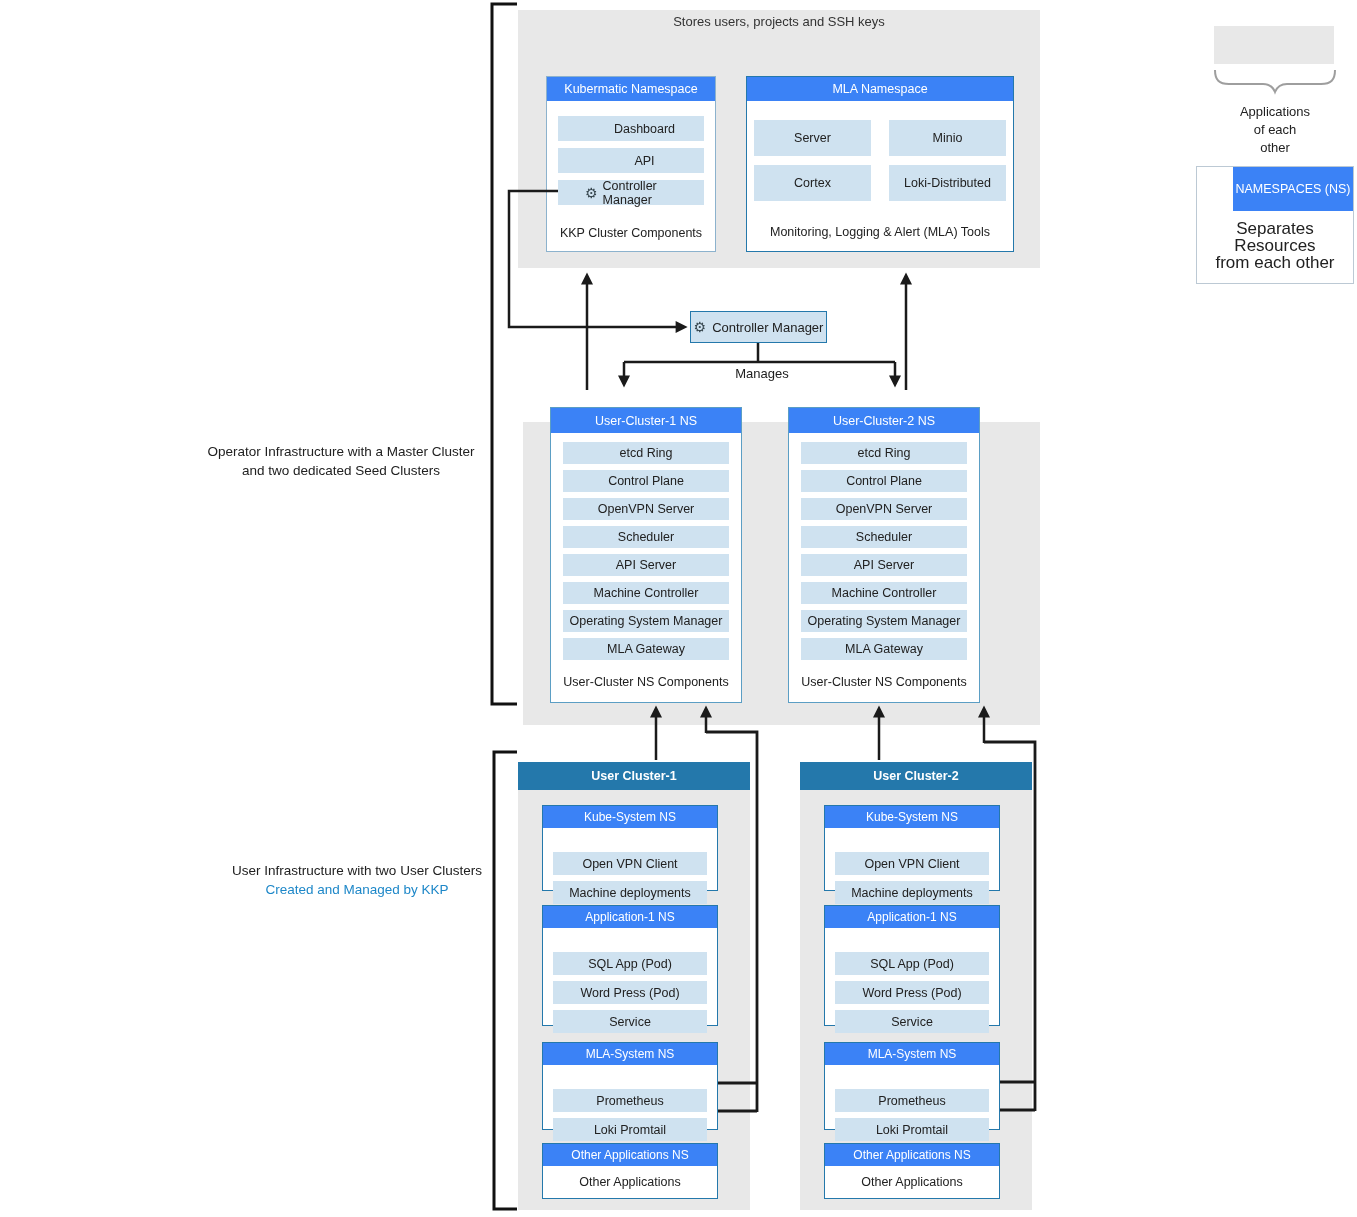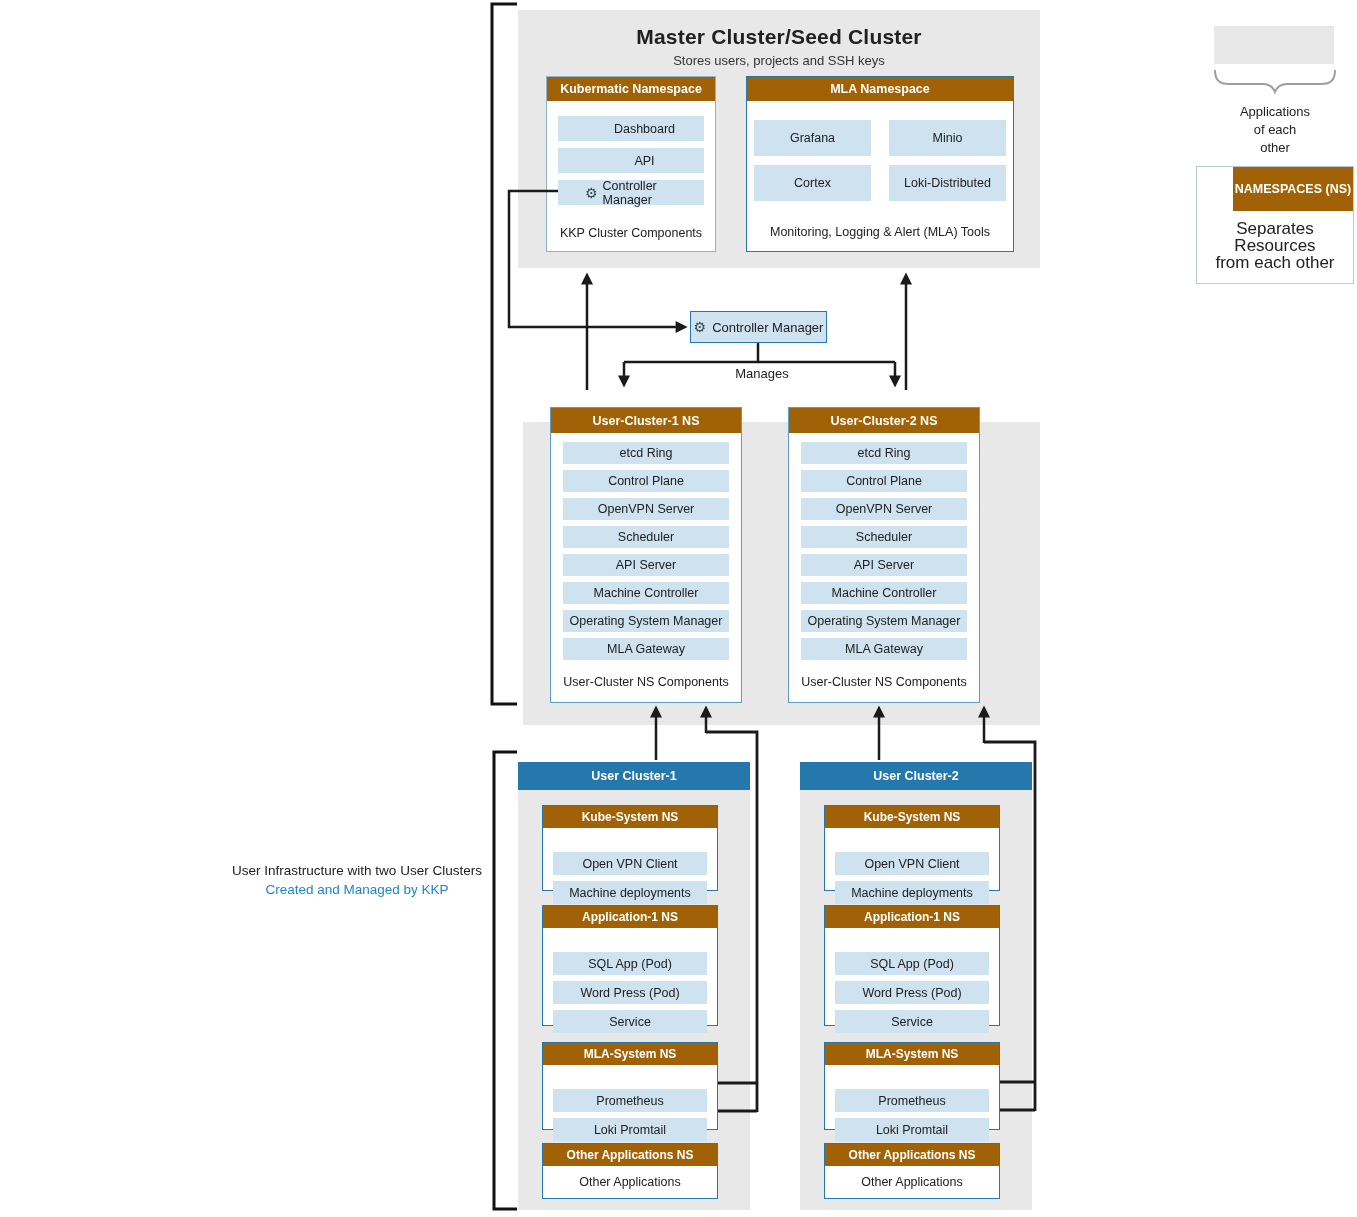--- a/index.html
+++ b/index.html
@@ -7,21 +7,21 @@
         font-family:"Liberation Sans",sans-serif;color:#212121;overflow:hidden;}
   .overlay{position:absolute;left:0;top:0;width:1357px;height:1217px;z-index:40;pointer-events:none;}
 
   
   .region{position:absolute;background:#e8e8e8;z-index:1;}
   .m-title{padding-top:15px;text-align:center;font-size:21px;font-weight:600;letter-spacing:.2px;}
   .m-sub{margin-top:4px;text-align:center;font-size:13px;color:#333;}
 
   .nsbox{position:absolute;background:#fff;display:flex;flex-direction:column;z-index:10;box-sizing:border-box;}
   .nshead{flex:0 0 auto;display:flex;align-items:center;justify-content:center;
-          background:#a16207;color:#fff;font-weight:700;font-size:12.5px;}
+          background:#3b82f6;color:#fff;font-weight:400;font-size:12.5px;}
   .nsbody{flex:1 1 auto;display:flex;flex-direction:column;box-sizing:border-box;}
   .nsfoot{margin-top:auto;text-align:center;font-size:12.5px;color:#212121;}
 
   .blue-item{background:#cfe2f0;display:flex;align-items:center;justify-content:center;
              font-size:12.5px;color:#212121;flex:0 0 auto;gap:5px;}
   .mini-icon{font-size:14px;line-height:1;color:#37474f;}
 
   
   .master{left:518px;top:10px;width:522px;height:258px;}
   .kubermatic{left:28px;top:66px;width:170px;height:176px;border:1px solid #8cb2cd;}
@@ -109,27 +109,30 @@
     <path d="M718 1083 H757 M718 1111 H757 M757 1112 V732 H706" fill="none" stroke="#1a1a1a" stroke-width="2.8"></path>
     <path d="M706 733 V709" fill="none" stroke="#1a1a1a" stroke-width="2.5" marker-end="url(#ah)"></path>
 
     <path d="M879 760 V709" fill="none" stroke="#1a1a1a" stroke-width="2.5" marker-end="url(#ah)"></path>
     <path d="M1000 1082 H1035 M1000 1110 H1035 M1035 1111 V742 H984" fill="none" stroke="#1a1a1a" stroke-width="2.8"></path>
     <path d="M984 743 V709" fill="none" stroke="#1a1a1a" stroke-width="2.5" marker-end="url(#ah)"></path>
 
     <path d="M1215 70 C1215 80 1219 84 1229 84 L1263 84 C1270 84 1273 87 1275 92 C1277 87 1280 84 1287 84 L1321 84 C1331 84 1335 80 1335 70" fill="none" stroke="#9e9e9e" stroke-width="2"></path>
   </svg>
 
+  <div class="side-label label-op">
+    <div>Operator Infrastructure with a Master Cluster</div>
+    <div>and two dedicated Seed Clusters</div>
+  </div>
   <div class="side-label label-user">
     <div>User Infrastructure with two User Clusters</div>
     <div class="blue-text">Created and Managed by KKP</div>
   </div>
 
   <div class="region master">
-    <div class="m-title">Master Cluster/Seed Cluster</div>
     <div class="m-sub">Stores users, projects and SSH keys</div>
 
     <div class="nsbox kubermatic">
       <div class="nshead">Kubermatic Namespace</div>
       <div class="nsbody">
         <div class="items">
             <div class="blue-item">Dashboard</div>
             <div class="blue-item">API</div>
             <div class="blue-item">
               <span class="mini-icon">⚙</span>
@@ -137,21 +140,21 @@
             </div>
           </div>
         <div class="nsfoot">KKP Cluster Components</div>
       </div>
     </div>
 
     <div class="nsbox mlans">
       <div class="nshead">MLA Namespace</div>
       <div class="nsbody">
         <div class="items">
-            <div class="blue-item">Grafana</div>
+            <div class="blue-item">Server</div>
             <div class="blue-item">Minio</div>
             <div class="blue-item">Cortex</div>
             <div class="blue-item">Loki-Distributed</div>
           </div>
         <div class="nsfoot">Monitoring, Logging &amp; Alert (MLA) Tools</div>
       </div>
     </div>
   </div>
 
   <div class="cm-box">

